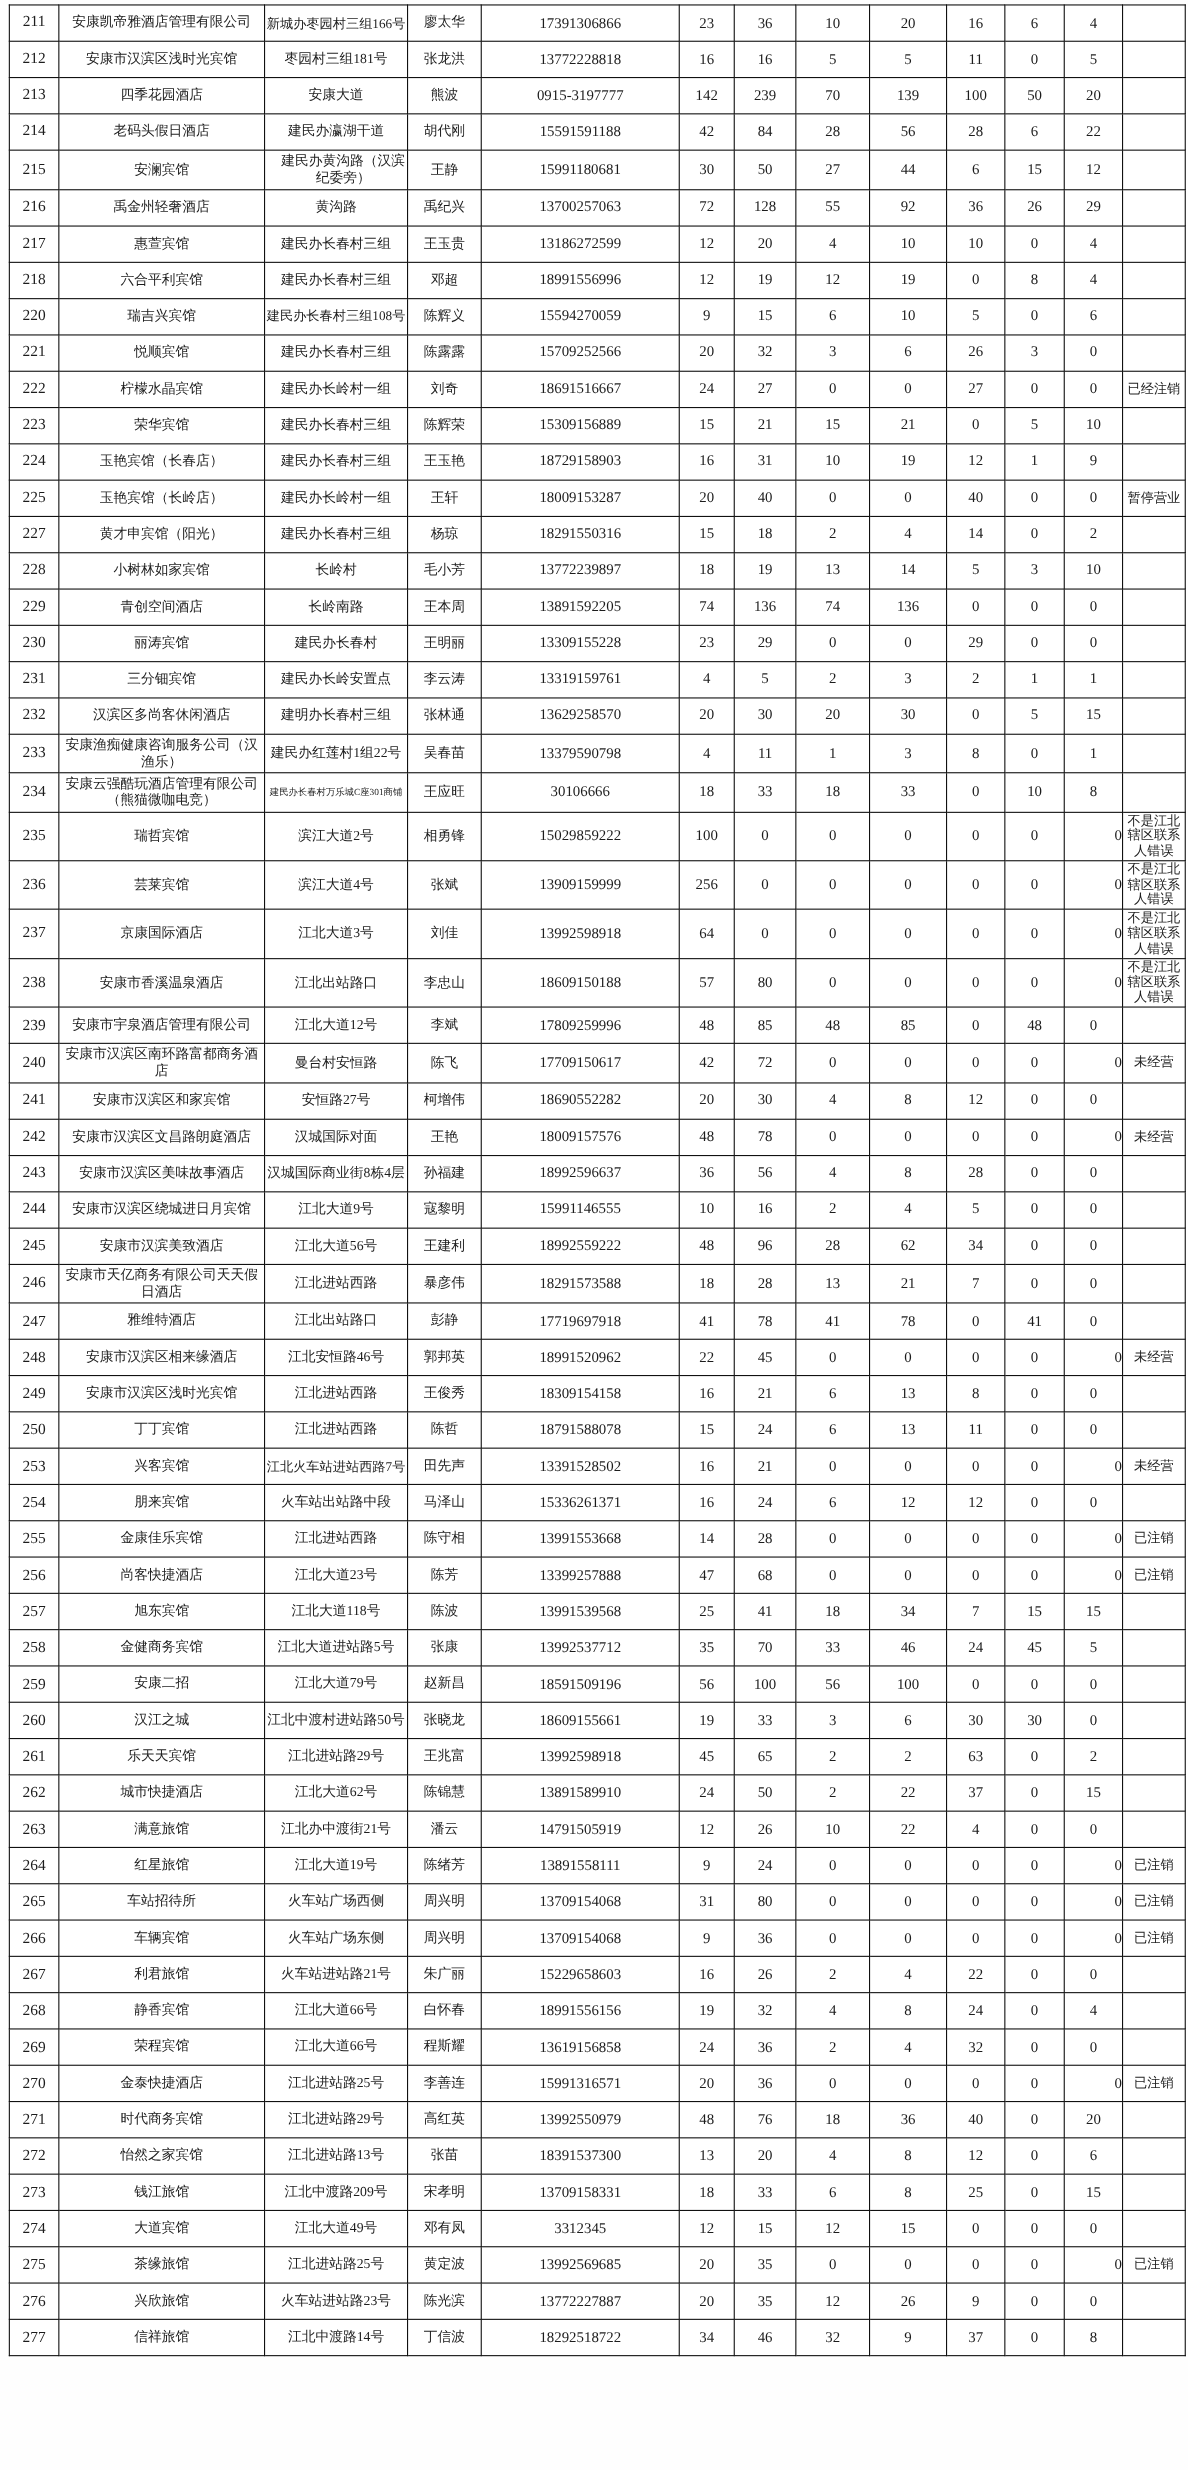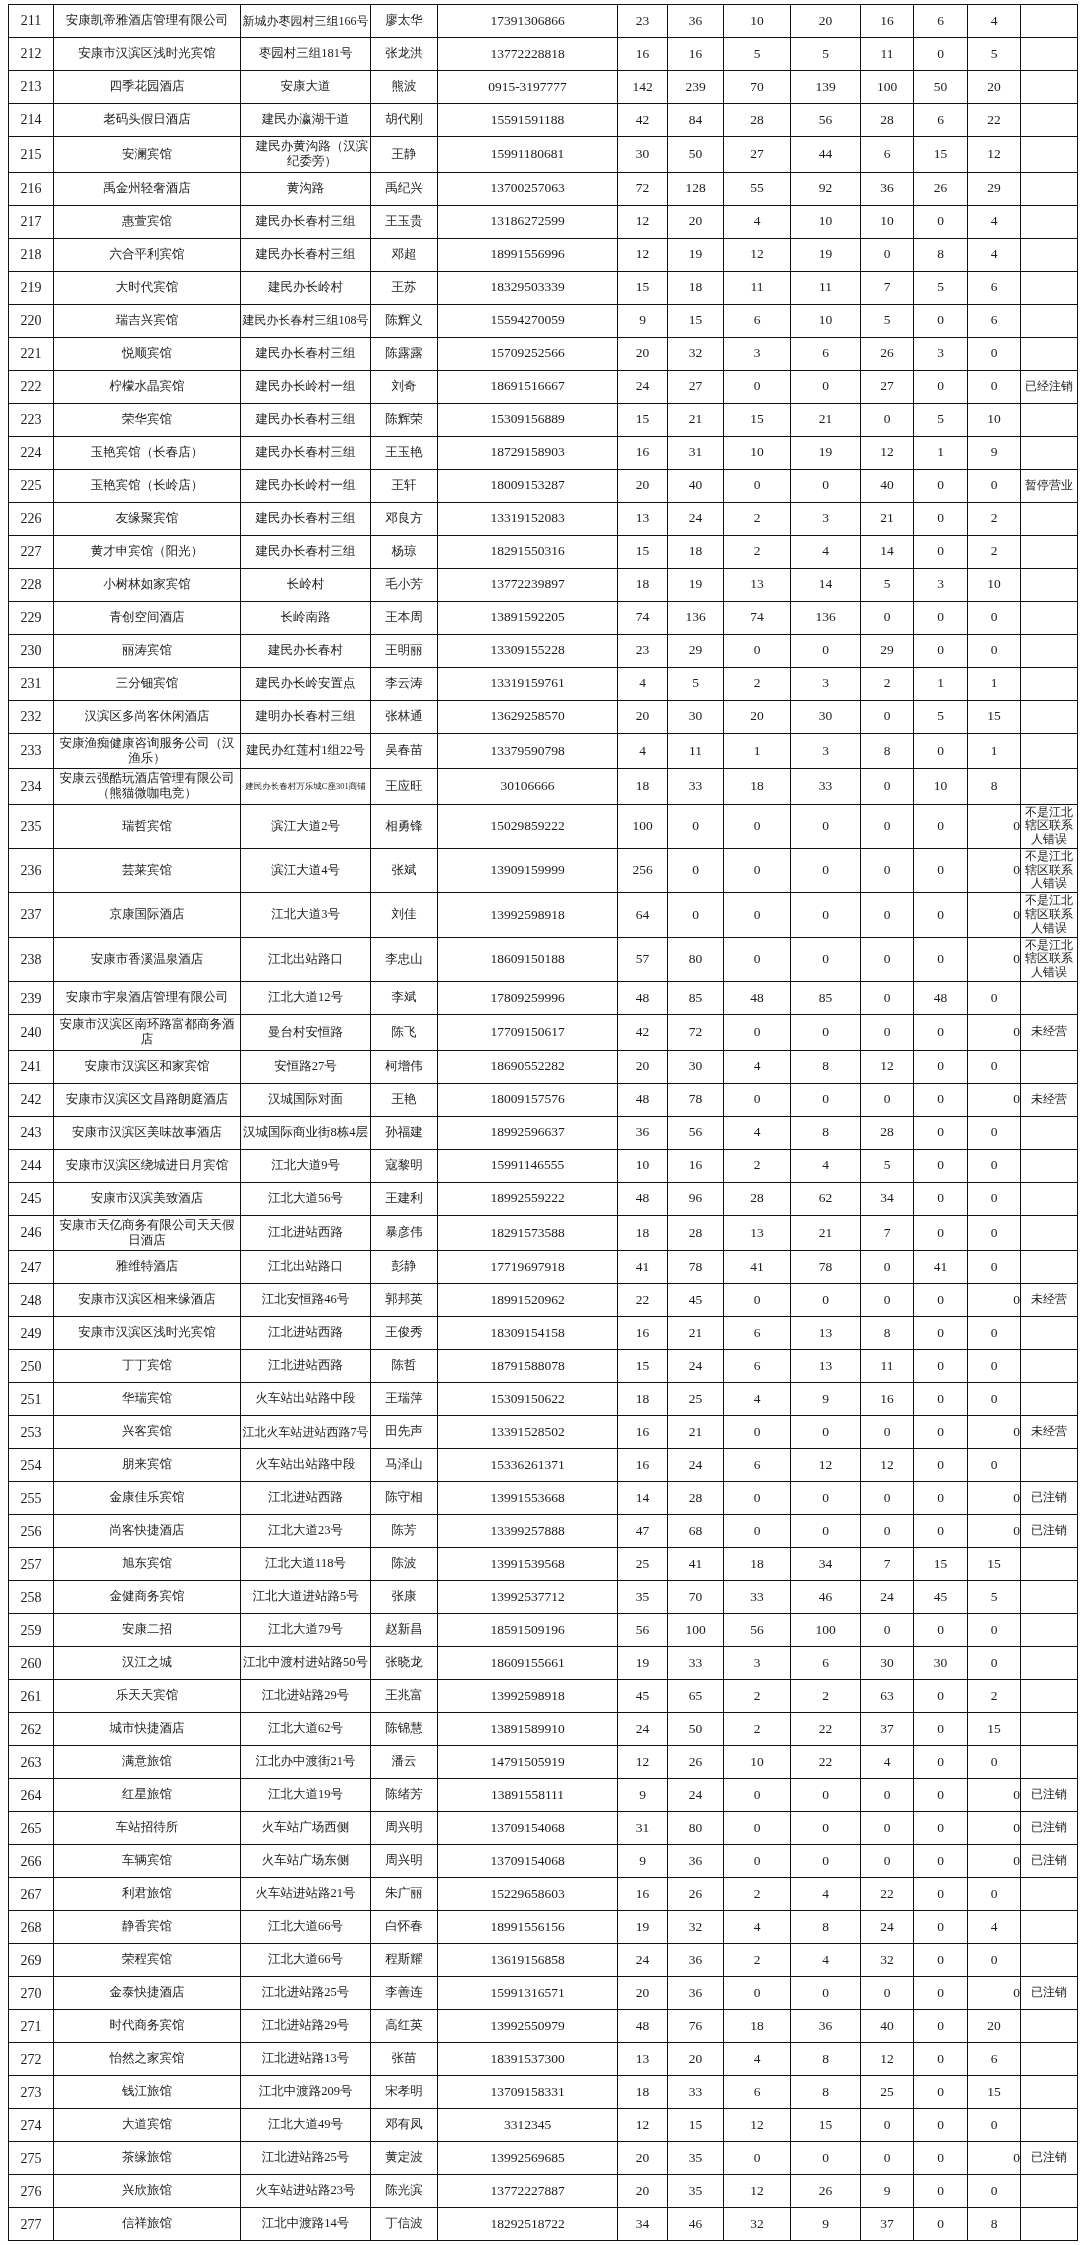--- a/index.html
+++ b/index.html
@@ -169,35 +169,20 @@
         <td class="c-num">12</td>
         <td class="c-num">19</td>
         <td class="c-num">12</td>
         <td class="c-num">19</td>
         <td class="c-num">0</td>
         <td class="c-num">8</td>
         <td class="c-num">4</td>
         <td class="c-rem"></td>
       </tr>
       <tr>
-        <td class="c-no">219</td>
-        <td class="c-name">大时代宾馆</td>
-        <td class="c-addr">建民办长岭村</td>
-        <td class="c-cont">王苏</td>
-        <td class="c-phone">18329503339</td>
-        <td class="c-num">15</td>
-        <td class="c-num">18</td>
-        <td class="c-num">11</td>
-        <td class="c-num">11</td>
-        <td class="c-num">7</td>
-        <td class="c-num">5</td>
-        <td class="c-num">6</td>
-        <td class="c-rem"></td>
-      </tr>
-      <tr>
         <td class="c-no">220</td>
         <td class="c-name">瑞吉兴宾馆</td>
         <td class="c-addr" style="font-size: 12px;">建民办长春村三组108号</td>
         <td class="c-cont">陈辉义</td>
         <td class="c-phone">15594270059</td>
         <td class="c-num">9</td>
         <td class="c-num">15</td>
         <td class="c-num">6</td>
         <td class="c-num">10</td>
         <td class="c-num">5</td>
@@ -272,35 +257,20 @@
         <td class="c-cont">王轩</td>
         <td class="c-phone">18009153287</td>
         <td class="c-num">20</td>
         <td class="c-num">40</td>
         <td class="c-num">0</td>
         <td class="c-num">0</td>
         <td class="c-num">40</td>
         <td class="c-num">0</td>
         <td class="c-num">0</td>
         <td class="c-rem">暂停营业</td>
-      </tr>
-      <tr>
-        <td class="c-no">226</td>
-        <td class="c-name">友缘聚宾馆</td>
-        <td class="c-addr">建民办长春村三组</td>
-        <td class="c-cont">邓良方</td>
-        <td class="c-phone">13319152083</td>
-        <td class="c-num">13</td>
-        <td class="c-num">24</td>
-        <td class="c-num">2</td>
-        <td class="c-num">3</td>
-        <td class="c-num">21</td>
-        <td class="c-num">0</td>
-        <td class="c-num">2</td>
-        <td class="c-rem"></td>
       </tr>
       <tr>
         <td class="c-no">227</td>
         <td class="c-name">黄才申宾馆（阳光）</td>
         <td class="c-addr">建民办长春村三组</td>
         <td class="c-cont">杨琼</td>
         <td class="c-phone">18291550316</td>
         <td class="c-num">15</td>
         <td class="c-num">18</td>
         <td class="c-num">2</td>
@@ -649,35 +619,20 @@
         <td class="c-num">15</td>
         <td class="c-num">24</td>
         <td class="c-num">6</td>
         <td class="c-num">13</td>
         <td class="c-num">11</td>
         <td class="c-num">0</td>
         <td class="c-num">0</td>
         <td class="c-rem"></td>
       </tr>
       <tr>
-        <td class="c-no">251</td>
-        <td class="c-name">华瑞宾馆</td>
-        <td class="c-addr">火车站出站路中段</td>
-        <td class="c-cont">王瑞萍</td>
-        <td class="c-phone">15309150622</td>
-        <td class="c-num">18</td>
-        <td class="c-num">25</td>
-        <td class="c-num">4</td>
-        <td class="c-num">9</td>
-        <td class="c-num">16</td>
-        <td class="c-num">0</td>
-        <td class="c-num">0</td>
-        <td class="c-rem"></td>
-      </tr>
-      <tr>
         <td class="c-no">253</td>
         <td class="c-name">兴客宾馆</td>
         <td class="c-addr" style="font-size: 12px; margin-left: 25px;">江北火车站进站西路7号</td>
         <td class="c-cont">田先声</td>
         <td class="c-phone">13391528502</td>
         <td class="c-num">16</td>
         <td class="c-num">21</td>
         <td class="c-num">0</td>
         <td class="c-num">0</td>
         <td class="c-num">0</td>

